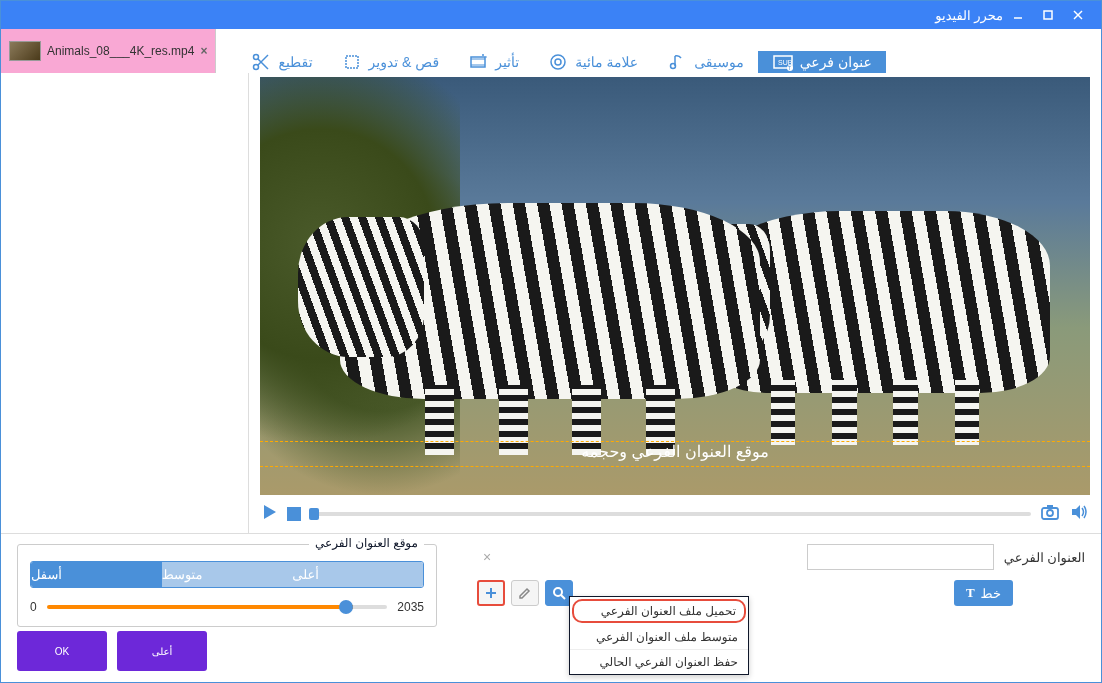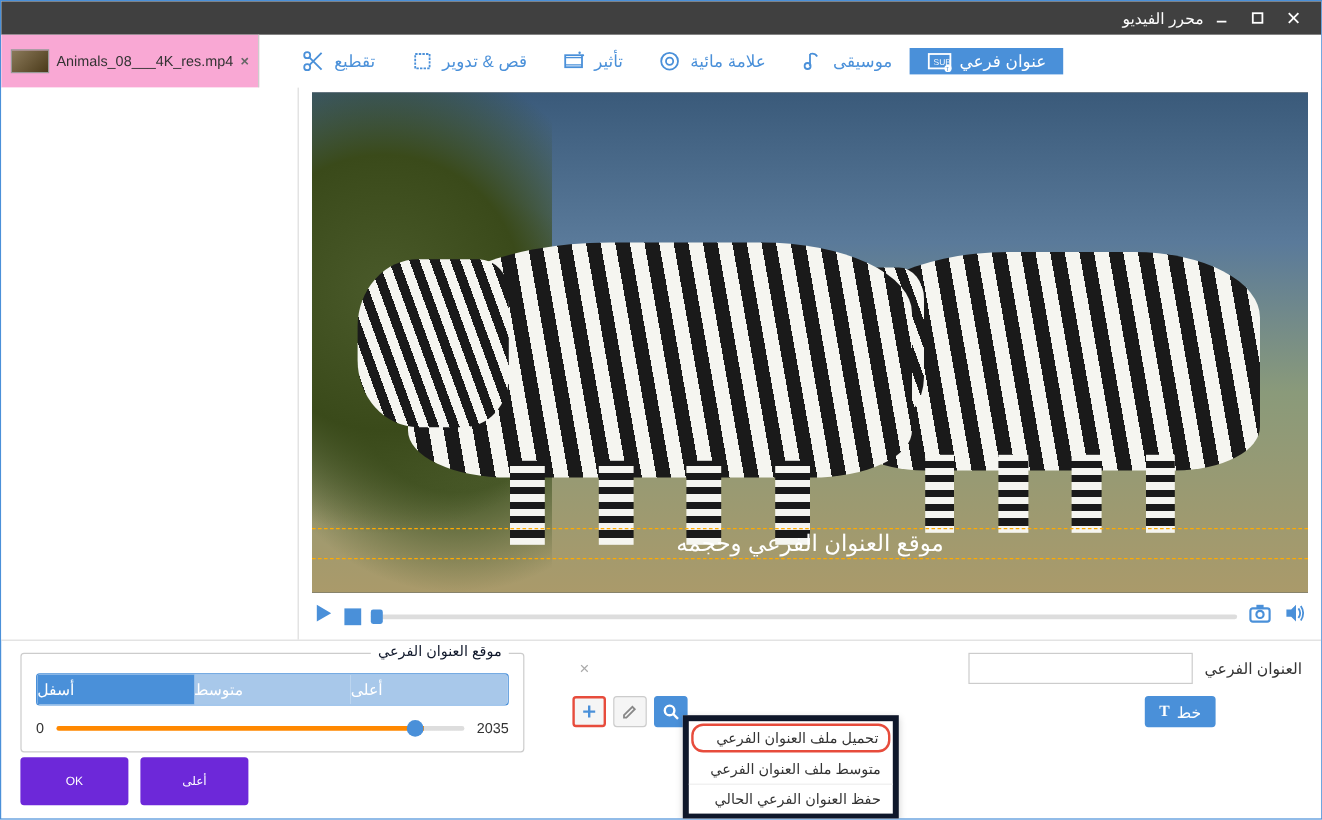--- a/index.html
+++ b/index.html
@@ -1,46 +1,46 @@
 <!DOCTYPE html>
 <html dir="rtl"><head>
 <meta charset="utf-8">
 <style>
 * { margin: 0; padding: 0; box-sizing: border-box; font-family: Tahoma, Arial, sans-serif; }
 body { background: #fff; width: 1102px; height: 683px; overflow: hidden; border: 1px solid #4a90d9; }
 
-.titlebar { background: #404040; height: 28px; display: flex; align-items: center; padding: 0 8px; color: #fff; font-size: 13px; }
+.titlebar { background: #3b82f6; height: 28px; display: flex; align-items: center; padding: 0 8px; color: #fff; font-size: 13px; }
 .titlebar-title { flex: 1; text-align: right; }
 .titlebar-controls { display: flex; gap: 0; direction: ltr; }
 .titlebar-btn { width: 30px; height: 28px; display: flex; align-items: center; justify-content: center; cursor: pointer; color: #fff; }
 
 .toolbar { background: #fff; height: 44px; display: flex; align-items: stretch; direction: ltr; }
 .file-tab { display: flex; align-items: center; background: #f9a8d4; padding: 0 8px; gap: 6px; font-size: 12px; color: #333; border-right: 1px solid #ccc; }
 .file-thumb { width: 32px; height: 20px; background: linear-gradient(135deg,#8a7a5a 0%,#6b5a3a 50%,#4a3a1a 100%); border: 1px solid #999; }
 .file-close { cursor: pointer; color: #666; font-weight: bold; }
 .toolbar-spacer { flex: 0 0 20px; }
-.toolbar-items { flex: 1; display: flex; align-items: center; }
+.toolbar-items { flex: 1; display: flex; align-items: flex-end; }
 .toolbar-item { display: flex; align-items: center; gap: 6px; padding: 0 14px; color: #4a90d9; font-size: 14px; cursor: pointer; }
 .toolbar-item.active { background: #4a90d9; color: #fff; }
 .toolbar-icon { width: 22px; height: 22px; display: flex; align-items: center; justify-content: center; }
 
 .main { display: flex; height: 460px; direction: ltr; }
 .sidebar { width: 248px; background: #fff; border-right: 1px solid #ddd; }
 .preview-area { flex: 1; display: flex; flex-direction: column; padding: 4px 8px 0 8px; }
 .video-preview { width: 830px; height: 420px; background: #2a3a4a; position: relative; overflow: hidden; margin: 0 auto; }
 .zebra-scene { width: 100%; height: 100%; position: relative; background: linear-gradient(to bottom, #3a5a7a 0%, #5a7a9a 30%, #8a9a7a 60%, #aa9a6a 100%); }
 .zebra { position: absolute; }
 .zebra1 { left: 80px; bottom: 40px; width: 420px; height: 280px; }
 .zebra2 { left: 440px; bottom: 50px; width: 350px; height: 260px; }
 .zebra-body { width: 100%; height: 70%; background: repeating-linear-gradient(80deg, #f5f5f0 0px, #f5f5f0 12px, #1a1a1a 12px, #1a1a1a 24px); border-radius: 40% 30% 20% 20%; position: absolute; bottom: 20%; }
 .zebra-head { width: 30%; height: 50%; background: repeating-linear-gradient(70deg, #f5f5f0 0px, #f5f5f0 8px, #1a1a1a 8px, #1a1a1a 16px); position: absolute; bottom: 35%; left: -10%; border-radius: 40% 20% 30% 40%; }
 .zebra-legs { position: absolute; bottom: 0; left: 15%; width: 70%; height: 25%; display: flex; justify-content: space-around; }
 .zebra-leg { width: 10%; height: 100%; background: repeating-linear-gradient(0deg, #f5f5f0 0px, #f5f5f0 6px, #1a1a1a 6px, #1a1a1a 12px); }
 .bush { position: absolute; left: 0; top: 0; width: 200px; height: 100%; background: radial-gradient(circle at 30% 40%, #4a5a2a 0%, #3a4a1a 40%, transparent 70%), radial-gradient(circle at 60% 60%, #5a6a3a 0%, #4a5a2a 30%, transparent 60%); }
-.subtitle-guide { position: absolute; bottom: 28px; left: 0; right: 0; border-top: 1px dashed #ffaa00; border-bottom: 1px dashed #ffaa00; height: 26px; display: flex; align-items: center; justify-content: center; color: #fff; font-size: 19px; }
+.subtitle-guide { position: absolute; bottom: 28px; left: 0; right: 0; border-top: 1px dashed #ffaa00; border-bottom: 1px dashed #ffaa00; height: 26px; display: flex; align-items: flex-start; justify-content: center; color: #fff; font-size: 16px; }
 
 .playback { display: flex; align-items: center; gap: 8px; padding: 6px 4px; direction: ltr; }
 .play-btn { color: #4a90d9; cursor: pointer; }
 .stop-btn { width: 14px; height: 14px; background: #4a90d9; cursor: pointer; }
 .progress-track { flex: 1; height: 4px; background: #ddd; position: relative; border-radius: 2px; }
 .progress-thumb { position: absolute; left: 0; top: -4px; width: 10px; height: 12px; background: #4a90d9; border-radius: 2px; }
 .camera-icon { color: #4a90d9; cursor: pointer; }
 .volume-icon { color: #4a90d9; cursor: pointer; }
 .time-row { display: flex; justify-content: space-between; font-size: 11px; color: #4a90d9; padding: 0 4px; direction: ltr; }
 
@@ -51,21 +51,21 @@
 .field-label { font-size: 13px; color: #333; }
 .text-input { flex: 1; height: 26px; border: 1px solid #ccc; padding: 0 24px 0 6px; font-size: 12px; direction: ltr; position: relative; }
 .input-wrap { position: relative; flex: 1; }
 .input-clear { position: absolute; left: 6px; top: 50%; transform: translateY(-50%); color: #aaa; cursor: pointer; font-size: 14px; }
 .btn-row { display: flex; gap: 6px; align-items: center; direction: ltr; }
 .icon-btn { width: 28px; height: 26px; border: 1px solid #ccc; background: #f5f5f5; display: flex; align-items: center; justify-content: center; cursor: pointer; color: #888; border-radius: 3px; }
 .icon-btn.highlight { border: 2px solid #e74c3c; color: #4a90d9; }
 .icon-btn.blue { background: #4a90d9; color: #fff; border-color: #4a90d9; }
 .font-btn { background: #4a90d9; color: #fff; padding: 0 12px; height: 26px; display: flex; align-items: center; gap: 6px; border-radius: 3px; cursor: pointer; font-size: 13px; margin-left: auto; }
 
-.dropdown { position: absolute; right: 352px; top: 62px; width: 180px; background: #fff; border: 5px solid #0f172a; box-shadow: 0 2px 6px rgba(0,0,0,0.2); direction: rtl; z-index: 10; }
+.dropdown { position: absolute; right: 352px; top: 62px; width: 180px; background: #fff; border: 1px solid #0f172a; box-shadow: 0 2px 6px rgba(0,0,0,0.2); direction: rtl; z-index: 10; }
 .dropdown-item { padding: 5px 10px; font-size: 12px; color: #333; cursor: pointer; }
 .dropdown-item.highlighted { border: 2px solid #e74c3c; border-radius: 10px; margin: 2px; padding: 3px 8px; }
 
 .position-group { border: 1px solid #ccc; padding: 16px 12px 12px; position: relative; border-radius: 3px; }
 .position-legend { position: absolute; top: -9px; right: 12px; background: #fff; padding: 0 6px; font-size: 12px; color: #0f172a; }
 .seg-control { display: flex; border: 1px solid #4a90d9; border-radius: 3px; overflow: hidden; margin-bottom: 12px; }
 .seg-btn { flex: 1; text-align: left; padding: 5px 0; font-size: 13px; cursor: pointer; background: #a8c8ea; color: #fff; }
 .seg-btn.active { background: #4a90d9; }
 .slider-row { display: flex; align-items: center; gap: 10px; direction: ltr; }
 .slider-min, .slider-max { font-size: 12px; color: #333; }

